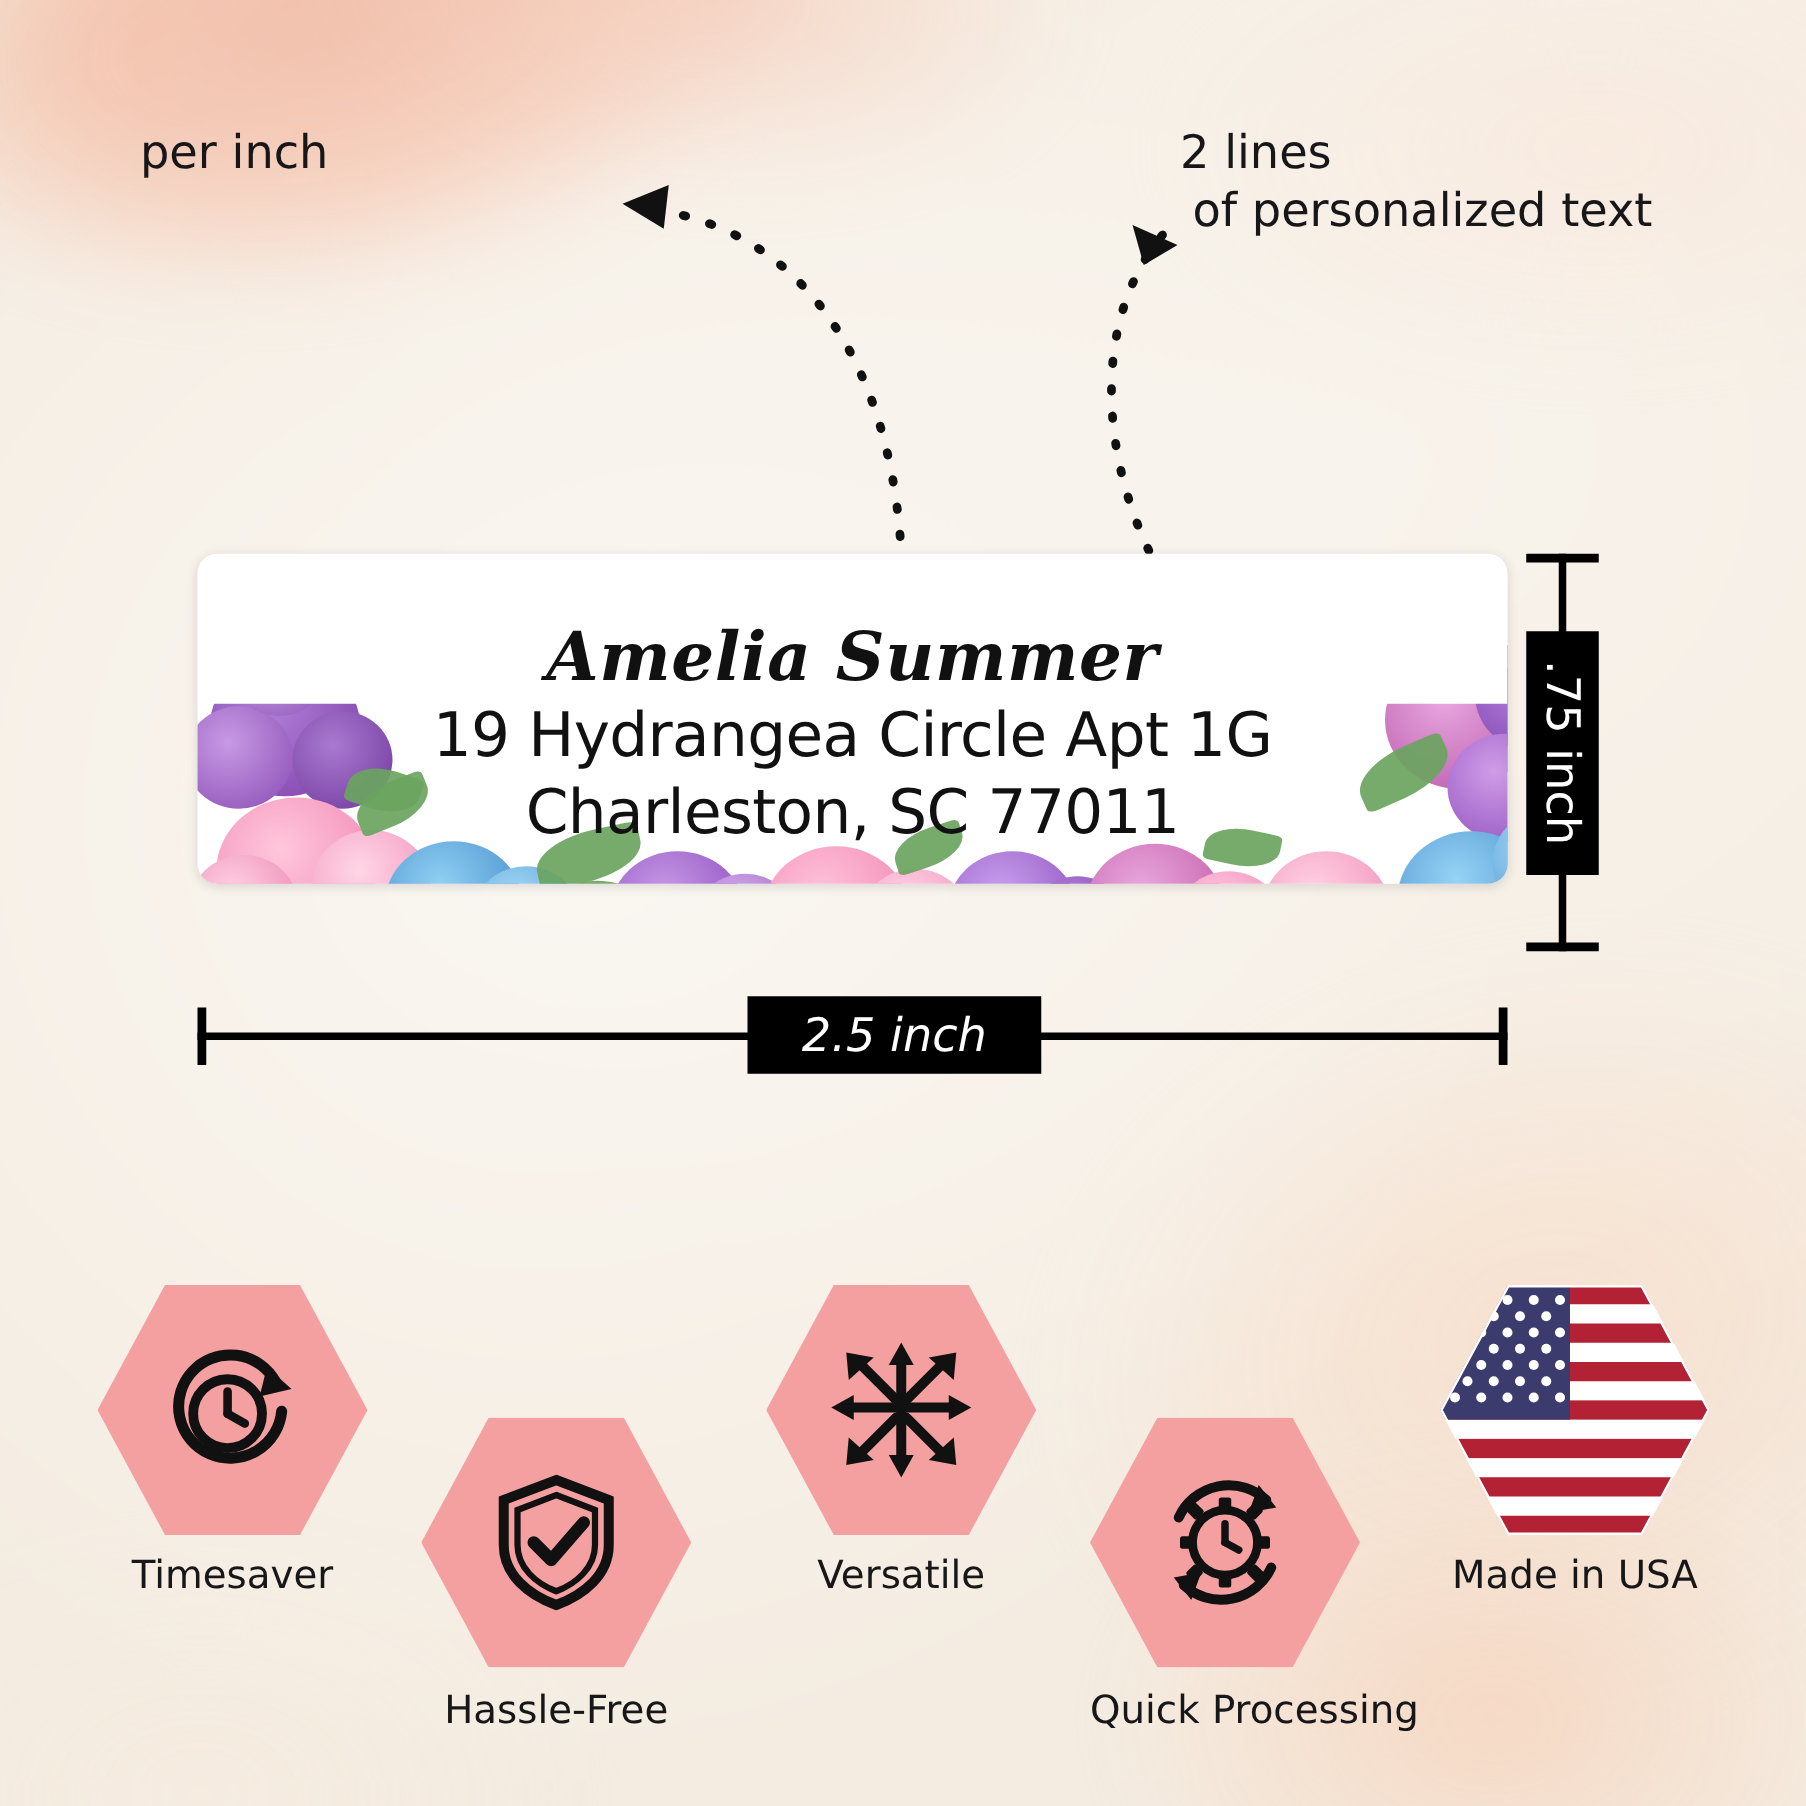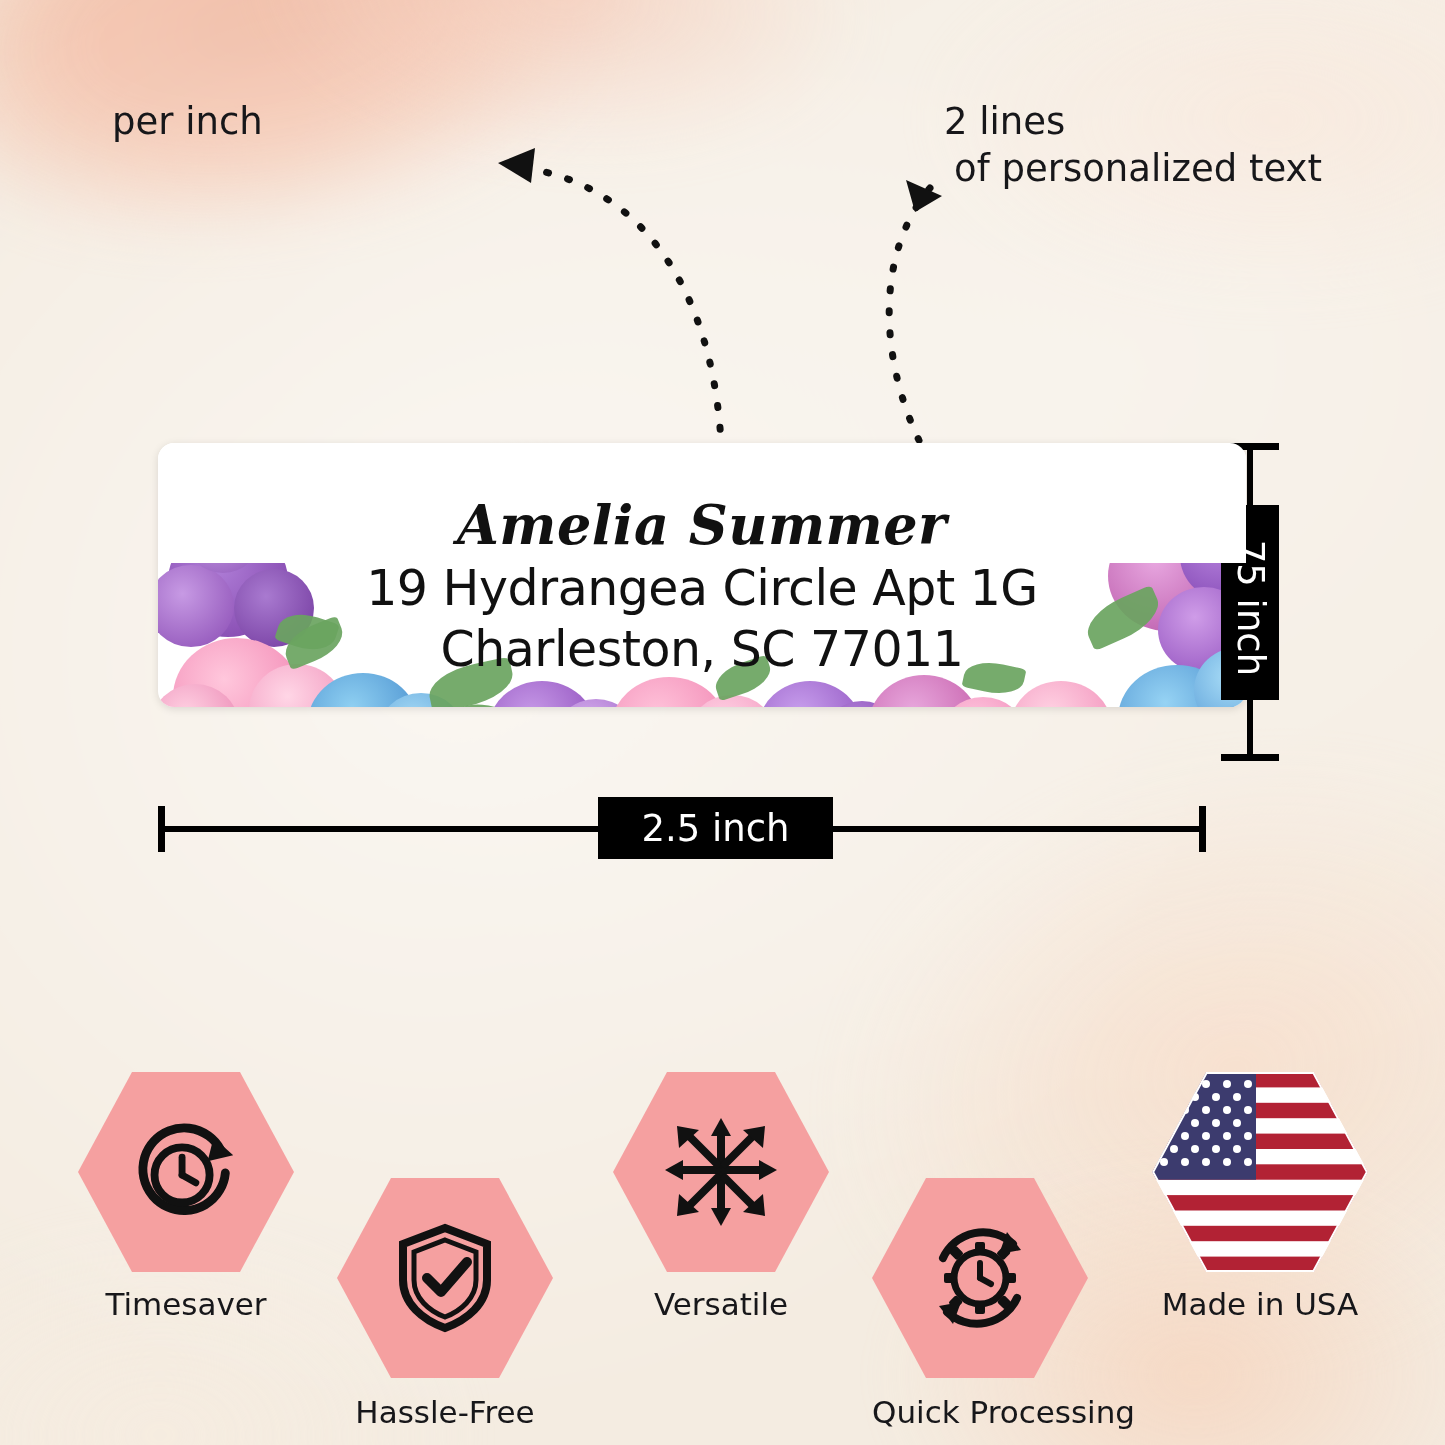--- a/index.html
+++ b/index.html
@@ -35,21 +35,21 @@
 
   
   .callout{position:absolute;color:#17171a;font-size:37px;line-height:1.28;}
   #callout-left{left:112px;top:98px;}
   #callout-right{left:944px;top:98px;}
   #callout-right .l2{margin-left:10px;}
 
   .arrow-svg{position:absolute;left:0;top:0;width:1445px;height:1445px;pointer-events:none;}
 
   
-  .label-wrap{position:absolute;left:158px;top:443px;width:1048px;height:264px;padding-left:40px;}
+  .label-wrap{position:absolute;left:158px;top:443px;width:1048px;height:264px;}
   .label{position:absolute;inset:0;border-radius:16px;background:#ffffff;overflow:hidden;
      box-shadow:0 2px 9px rgba(0,0,0,.12);}
   .label-text{position:absolute;left:0;right:0;top:50px;text-align:center;z-index:6;}
   .name{font-family:"DejaVu Serif", serif;font-style:italic;font-weight:700;
         font-size:54px;color:#111;letter-spacing:.5px;}
   .addr{font-size:49px;color:#111;line-height:1.16;margin-top:4px;letter-spacing:-.5px;}
 
   
   .fl{position:absolute;border-radius:50%;}
   .cluster{position:absolute;}
@@ -58,21 +58,21 @@
   
   .dim-v{position:absolute;right:150px;top:443px;width:92px;height:318px;}
   .tick{position:absolute;background:#000;}
   .badge{position:absolute;background:#000;color:#fff;font-size:37px;
      display:flex;align-items:center;justify-content:center;}
   .badge-v{writing-mode:vertical-rl;text-orientation:mixed;}
   .dim-h{position:absolute;left:158px;top:800px;width:1048px;height:110px;}
 
   
   .features{position:absolute;left:0;top:1010px;width:1445px;height:430px;}
-  .feat{position:absolute;width:216px;margin-top:44px;}
+  .feat{position:absolute;width:216px;}
   .hex{width:216px;height:200px;background:#f5a0a0;
     clip-path:polygon(25% 0%,75% 0%,100% 50%,75% 100%,25% 100%,0% 50%);
     display:flex;align-items:center;justify-content:center;}
   .hex.flag{background:transparent;}
   .feat-label{text-align:center;font-size:31px;color:#17171a;margin-top:14px;white-space:nowrap;}
   #feat-1{left:78px;top:18px;}
   #feat-2{left:337px;top:124px;}
   #feat-3{left:613px;top:18px;}
   #feat-4{left:872px;top:124px;}
   #feat-5{left:1152px;top:18px;}
@@ -178,21 +178,21 @@
   <div class="tick" style="left:18px;top:0;width:58px;height:7px;"></div>
   <div class="tick" style="left:18px;bottom:0;width:58px;height:7px;"></div>
   <div class="tick" style="left:44px;top:0;width:6px;height:100%;"></div>
   <div class="badge badge-v" style="left:18px;top:62px;width:58px;height:195px;">.75 inch</div>
 </div>
 
 <div class="dim-h">
   <div class="tick" style="left:0;top:6px;width:7px;height:46px;"></div>
   <div class="tick" style="right:0;top:6px;width:7px;height:46px;"></div>
   <div class="tick" style="left:0;top:26px;width:100%;height:6px;"></div>
-  <div class="badge" style="left:440px;top:-3px;width:235px;height:62px;">2.5 inch</div>
+  <div class="badge" style="left:440px;top:-3px;width:235px;height:62px;font-style:italic;">2.5 inch</div>
 </div>
 
 <div class="features">
 
   <div class="feat" id="feat-1">
     <div class="hex">
       <svg width="118" height="110" viewBox="0 0 120 110">
         <path d="M95,32 A42,42 0 1,0 100,56" fill="none" stroke="#111" stroke-width="9" stroke-linecap="round"></path>
         <polygon points="88,20 108,38 82,44" fill="#111"></polygon>
         <circle cx="56" cy="58" r="28" fill="none" stroke="#111" stroke-width="8"></circle>

